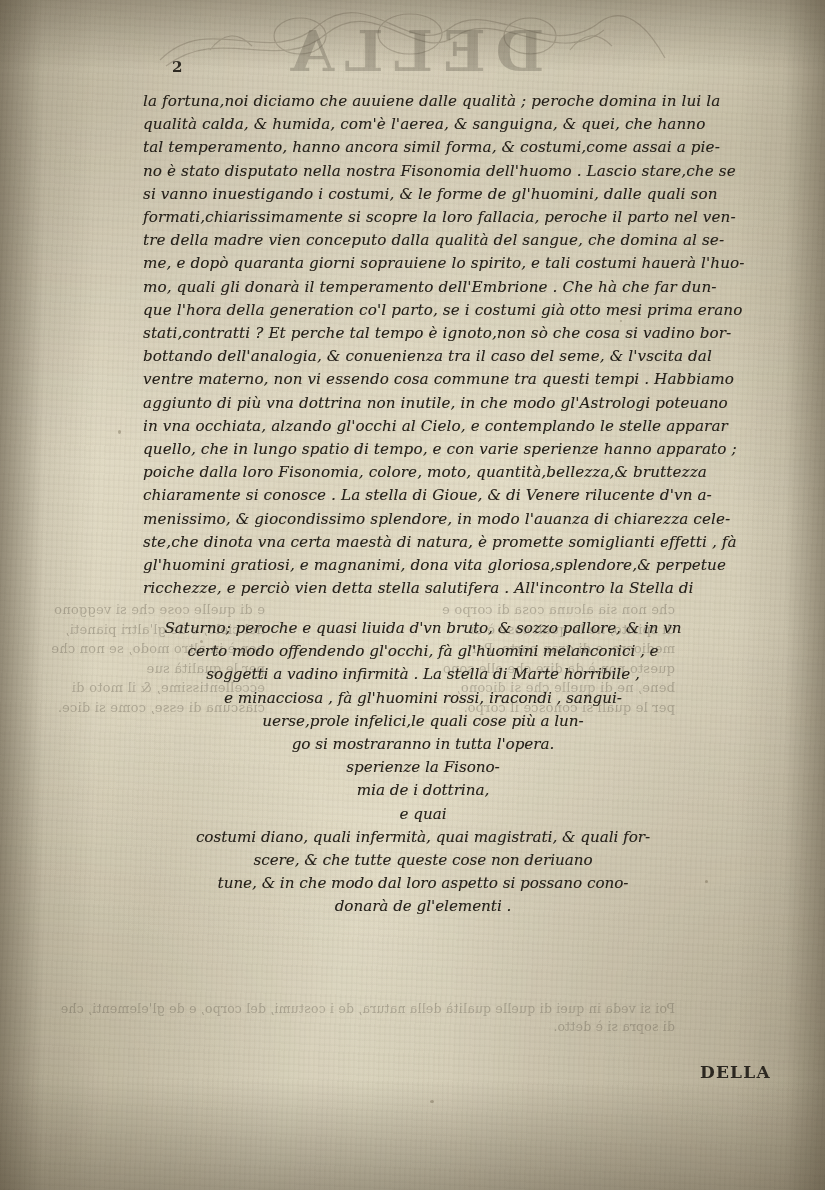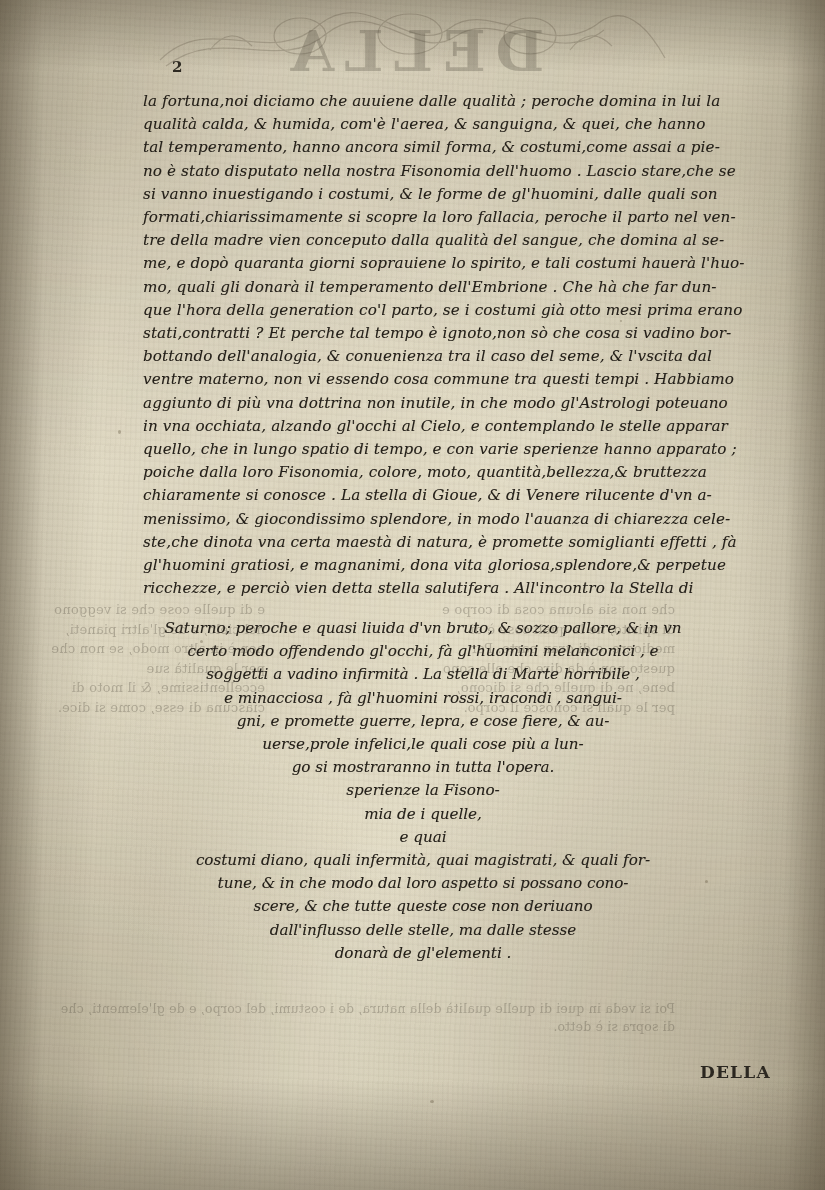--- a/index.html
+++ b/index.html
@@ -222,30 +222,28 @@
       <span class="ln">gl'huomini gratiosi, e magnanimi, dona vita gloriosa,splendore,&amp; perpetue</span>
       <span class="ln">ricchezze, e perciò vien detta stella salutifera .   All'incontro la Stella di</span>
     </p>
   </div>
 
   <div class="funnel">
     <span class="ln">Saturno; peroche e quasi liuida d'vn bruto, &amp; sozzo pallore, &amp; in vn</span>
     <span class="ln">certo modo offendendo gl'occhi, fà gl'huomini melanconici , e</span>
     <span class="ln">soggetti a vadino infirmità .   La stella di Marte horribile ,</span>
     <span class="ln">e minacciosa , fà gl'huomini rossi, iracondi , sangui-</span>
-    <span class="ln">gni, e promette guerre, lepra, e cose fiere, &amp; au-</span>
     <span class="ln">uerse,prole infelici,le quali cose più a lun-</span>
     <span class="ln">go si mostraranno in tutta l'opera.</span>
     <span class="ln">sperienze la Fisono-</span>
-    <span class="ln">mia de i quelle,</span>
+    <span class="ln">mia de i dottrina,</span>
     <span class="ln">e quai</span>
     <span class="ln">costumi diano, quali infermità, quai magistrati, &amp; quali for-</span>
+    <span class="ln">scere, &amp; che tutte queste cose non deriuano</span>
     <span class="ln">tune, &amp; in che modo dal loro aspetto si possano cono-</span>
-    <span class="ln">scere, &amp; che tutte queste cose non deriuano</span>
-    <span class="ln">dall'influsso delle stelle, ma dalle stesse</span>
     <span class="ln">donarà de gl'elementi .</span>
   </div>
 
   <div class="catchword">DELLA</div>
 
   <div class="edge-left"></div>
   <div class="edge-right"></div>
   <div class="edge-top"></div>
   <div class="edge-bottom"></div>
 

